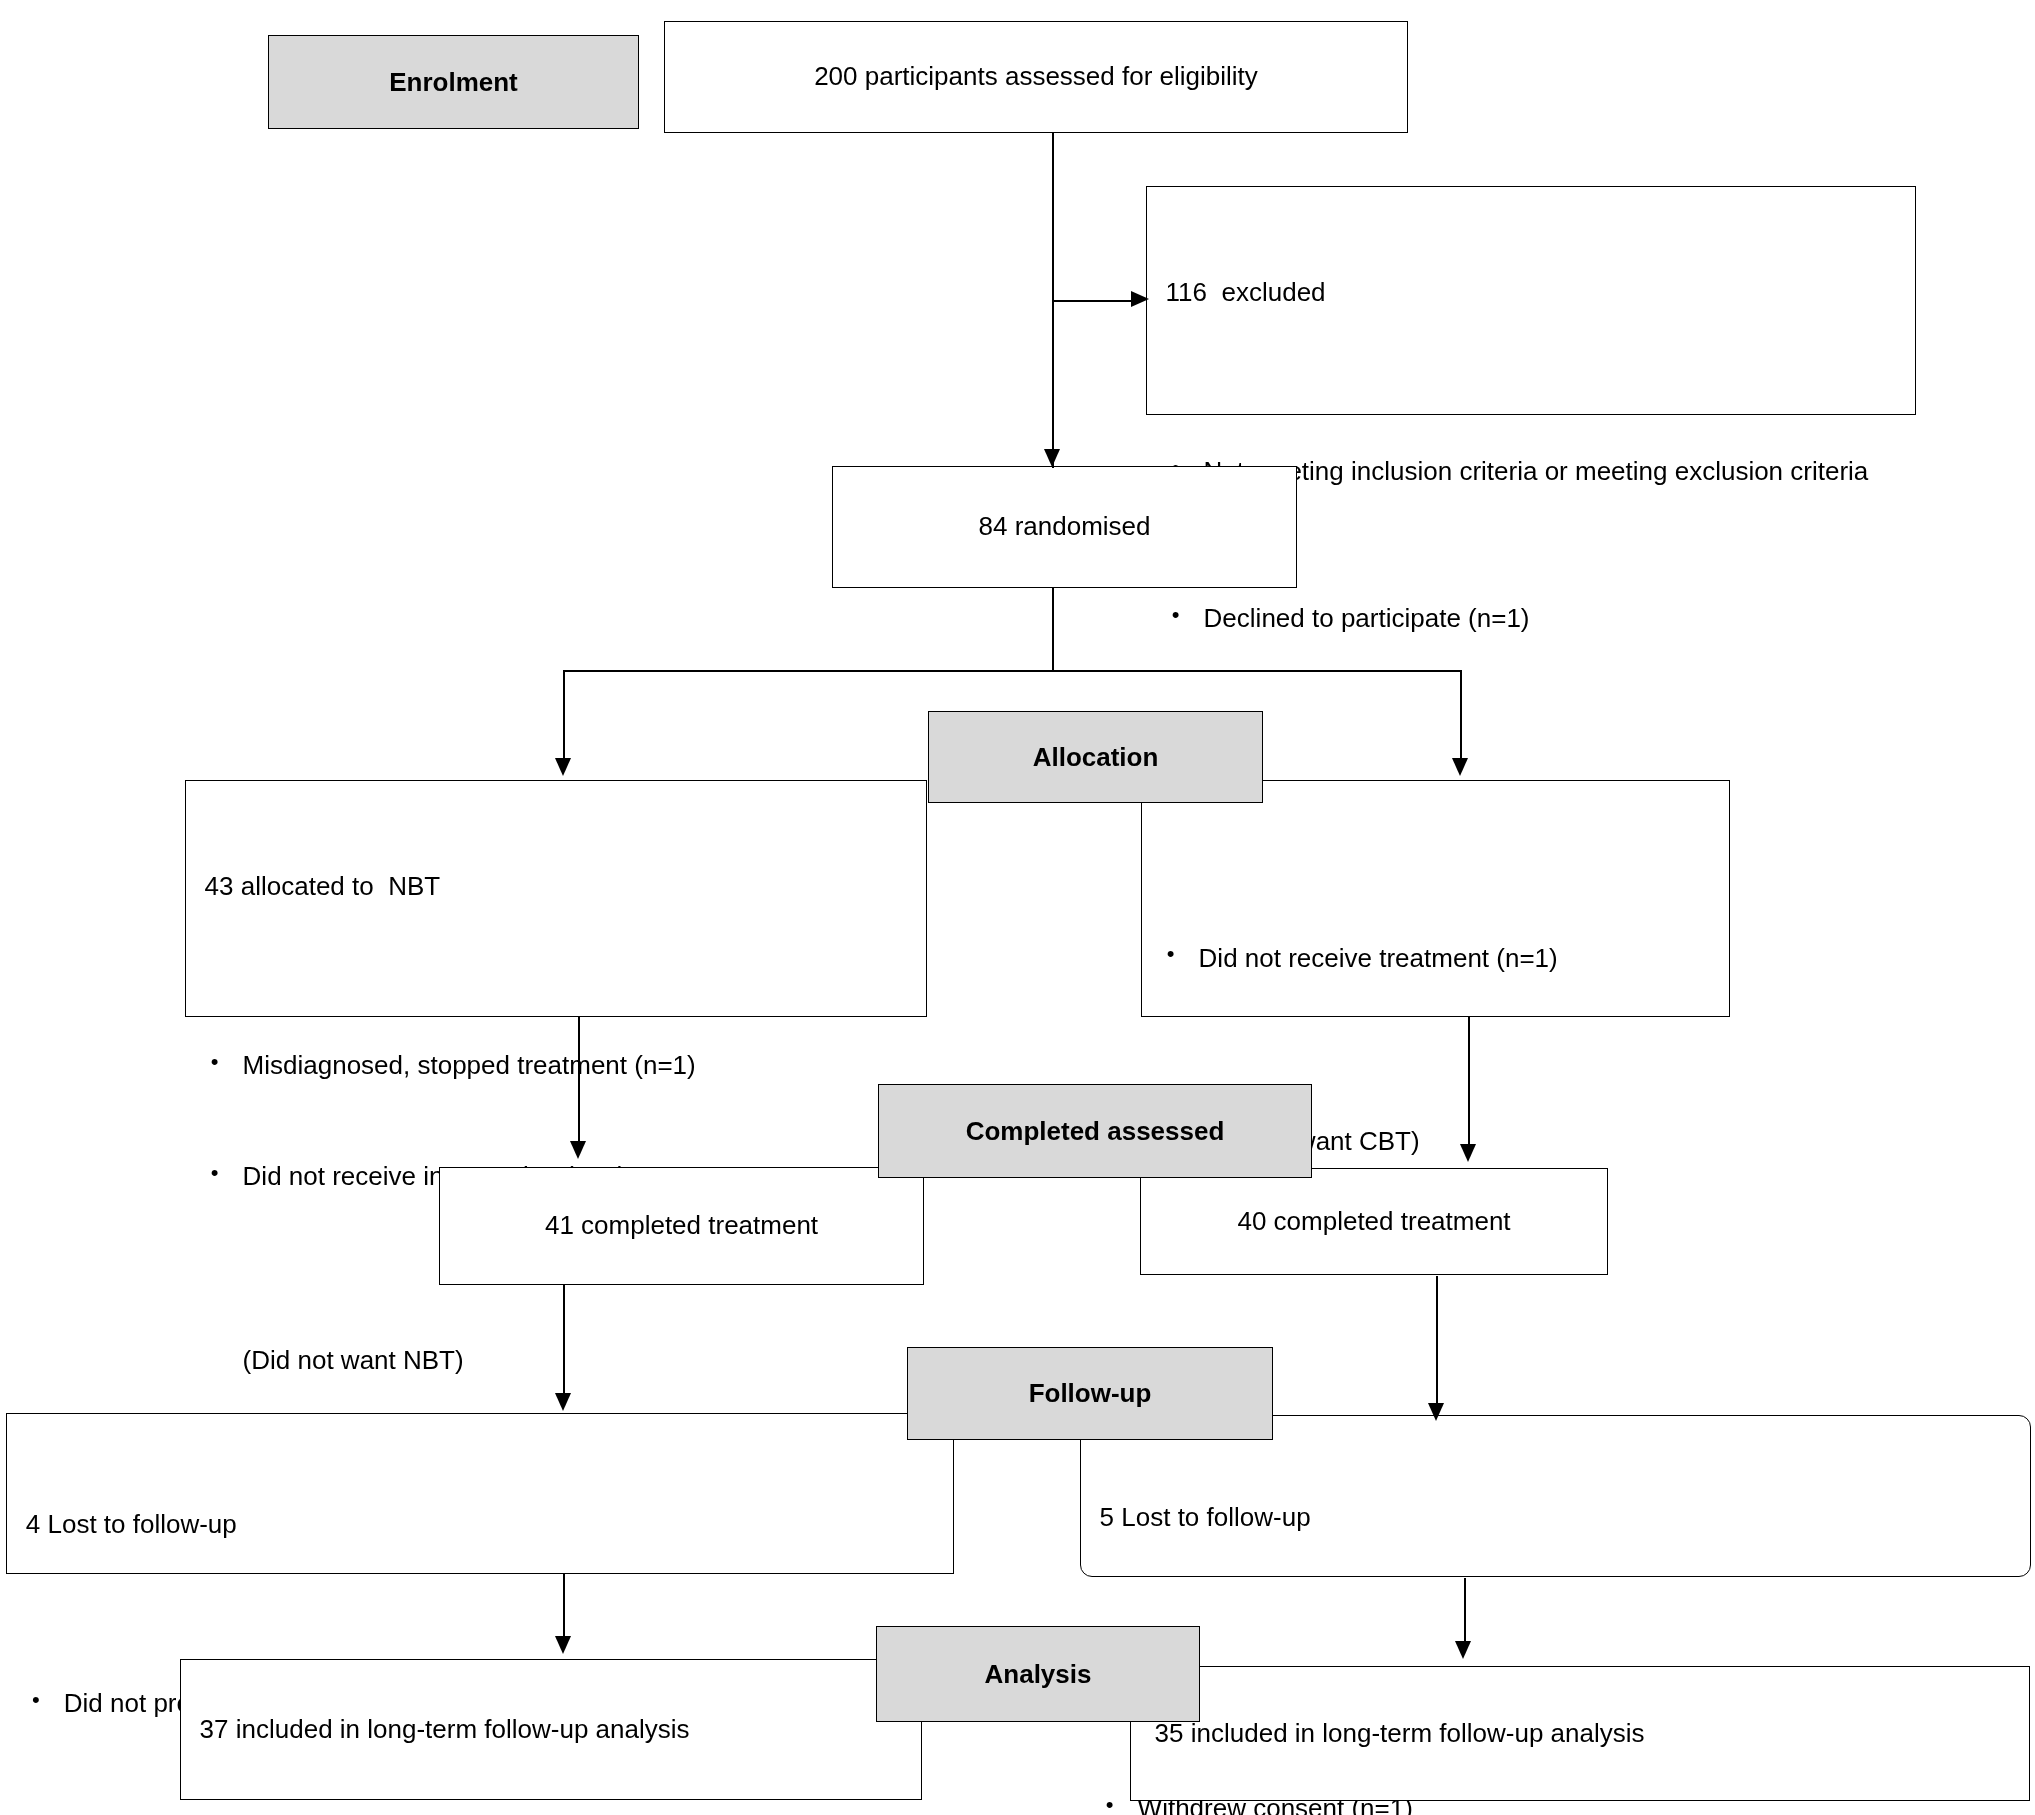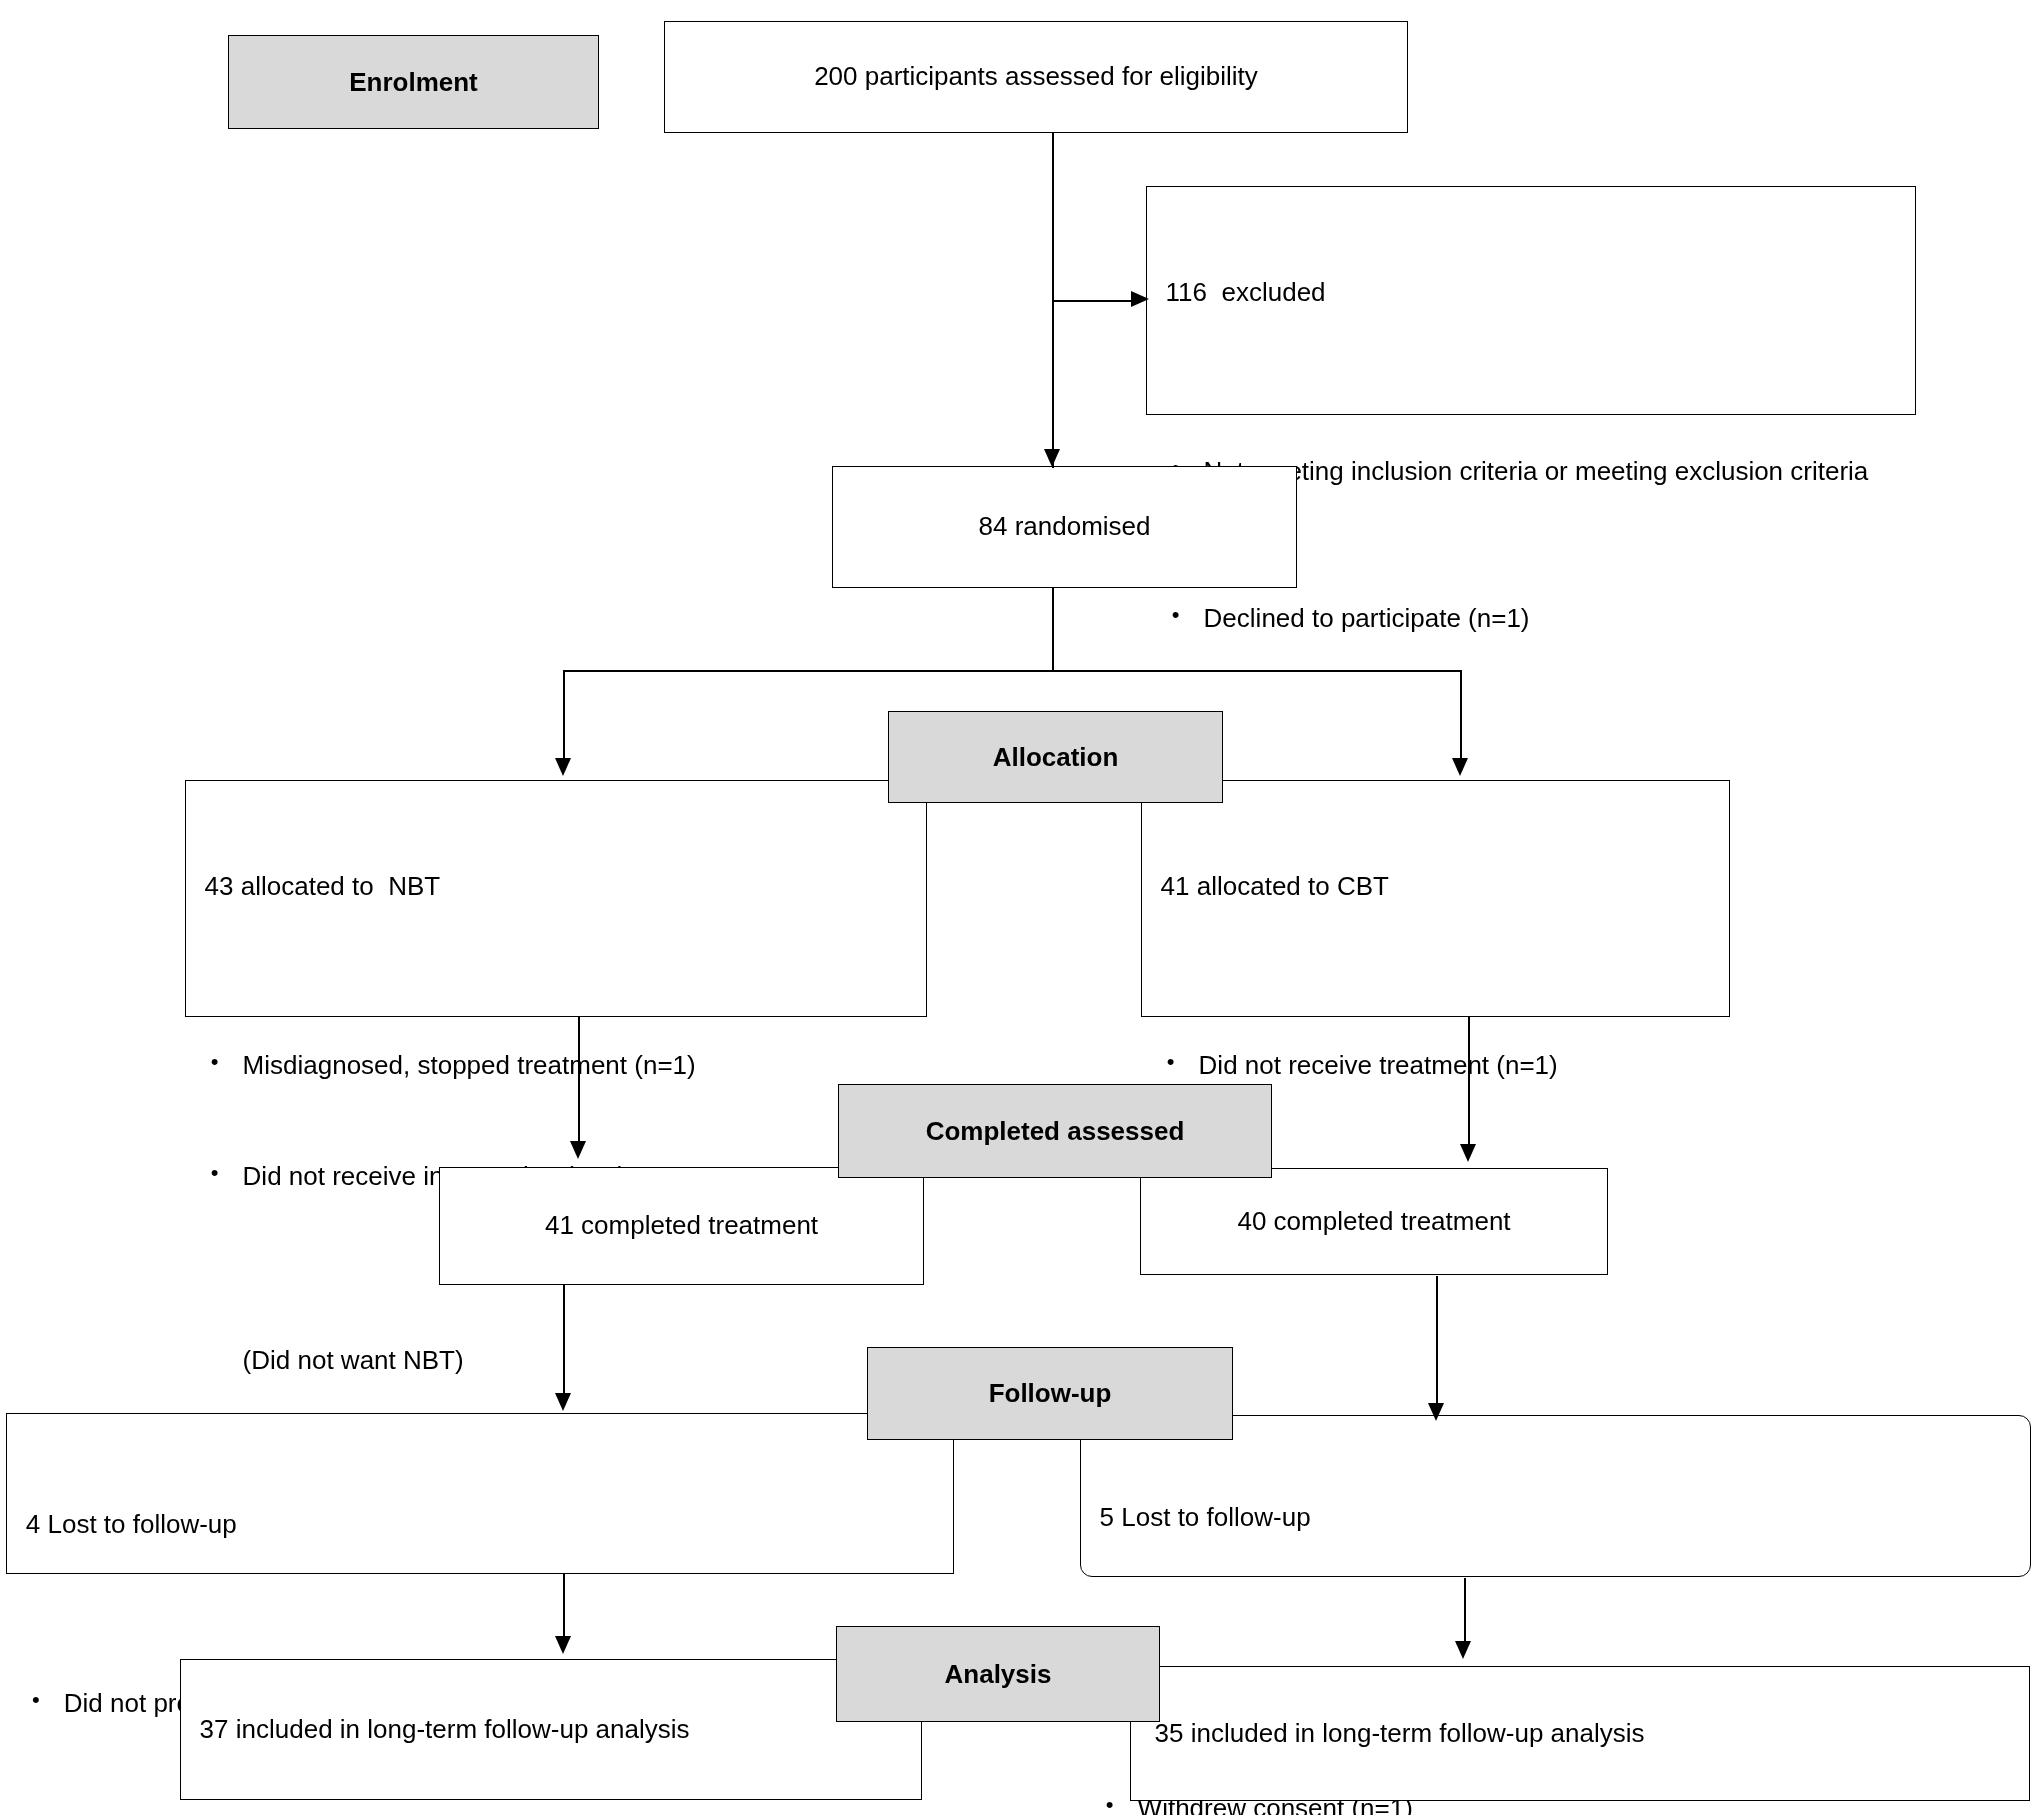--- a/index.html
+++ b/index.html
@@ -106,21 +106,21 @@
     position: absolute;
     width: 0;
     height: 0;
     border-top: 8.7px solid transparent;
     border-bottom: 8.7px solid transparent;
     border-left: 18.6px solid #000000;
     z-index: 2;
   }
   
   .fs-main { font-size: 26px; line-height: 1.38; justify-content: center; }
-  .fs-banner { font-size: 26px; }
+  .fs-banner { font-size: 26px; margin-left: 40px; }
 </style>
 </head>
 <body>
 
 <div id="canvas">
 
   <div class="banner fs-banner" style="left:228px; top:35px; width:371px; height:94px;">
     <span>Enrolment</span>
   </div>
 
@@ -170,21 +170,20 @@
       <ul class="bl">
         <li style="white-space:normal; width:667px;">Misdiagnosed, stopped treatment (n=1)</li>
         <li style="white-space:normal; width:667px;">Did not receive intervention (n=1)</li>
       </ul>
       <div class="sub">(Did not want NBT)</div>
     </div>
   </div>
 
   <div class="box" style="left:1141px; top:780px; width:589px; height:237px;">
     <div class="btext fs-main pad" style="left:0; top:0; width:100%;">
-      <div>41 allocated to CBT</div>
       <ul class="bl">
         <li style="white-space:normal; width:521px;">Did not receive treatment (n=1)</li>
       </ul>
       <div class="sub">(Did not want CBT)</div>
     </div>
   </div>
 
   <div class="vline" style="left:578px; top:1017px; height:130px;"></div>
   <div class="arrowdown" style="left:570px; top:1141px;"></div>
   <div class="vline" style="left:1468px; top:1017px; height:133px;"></div>

